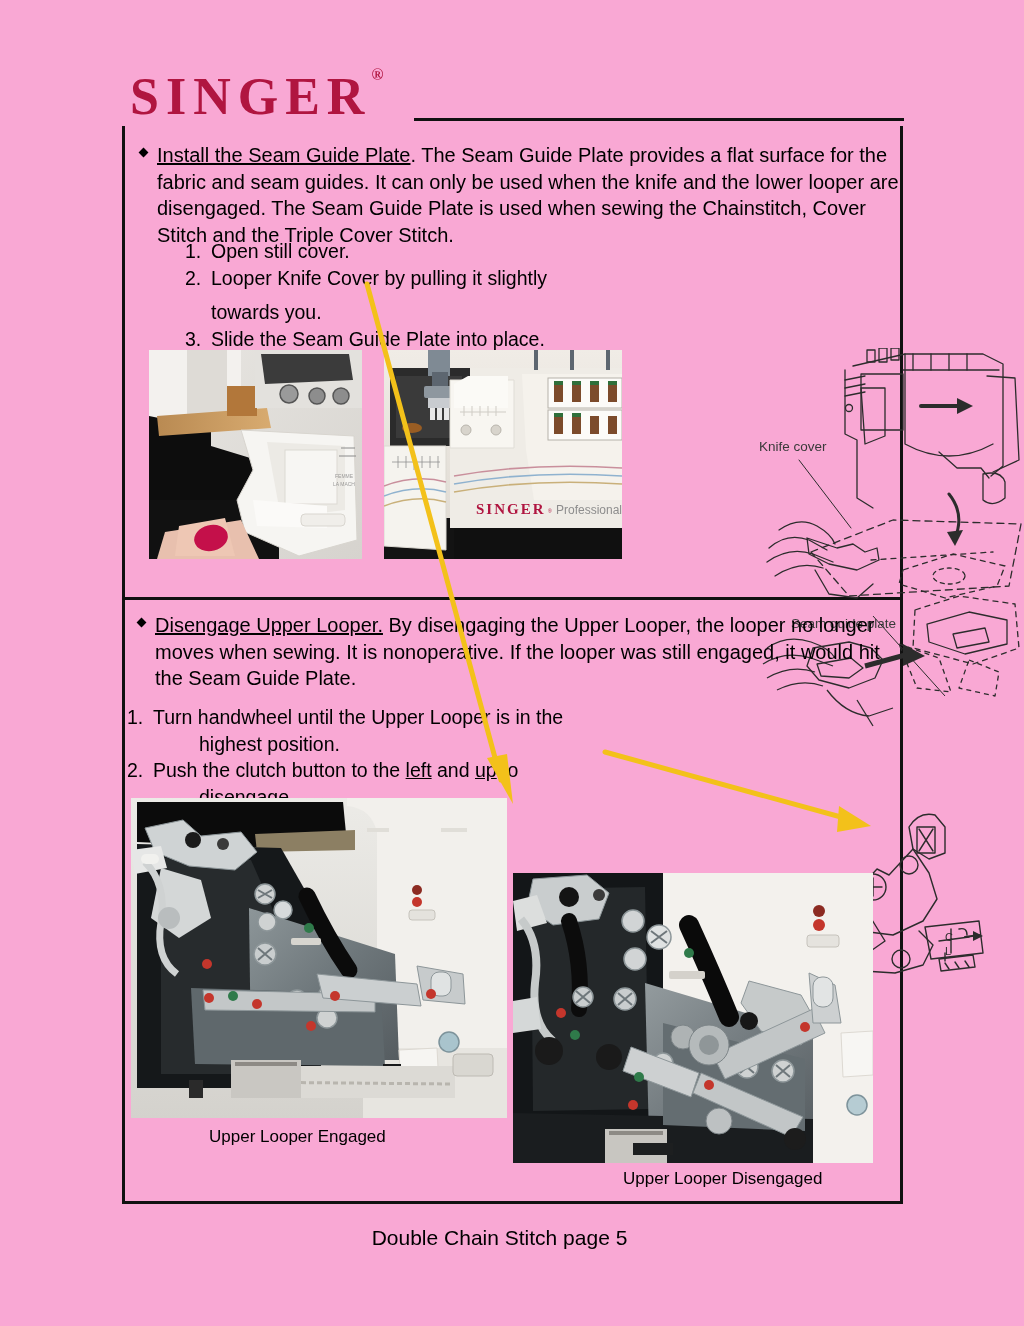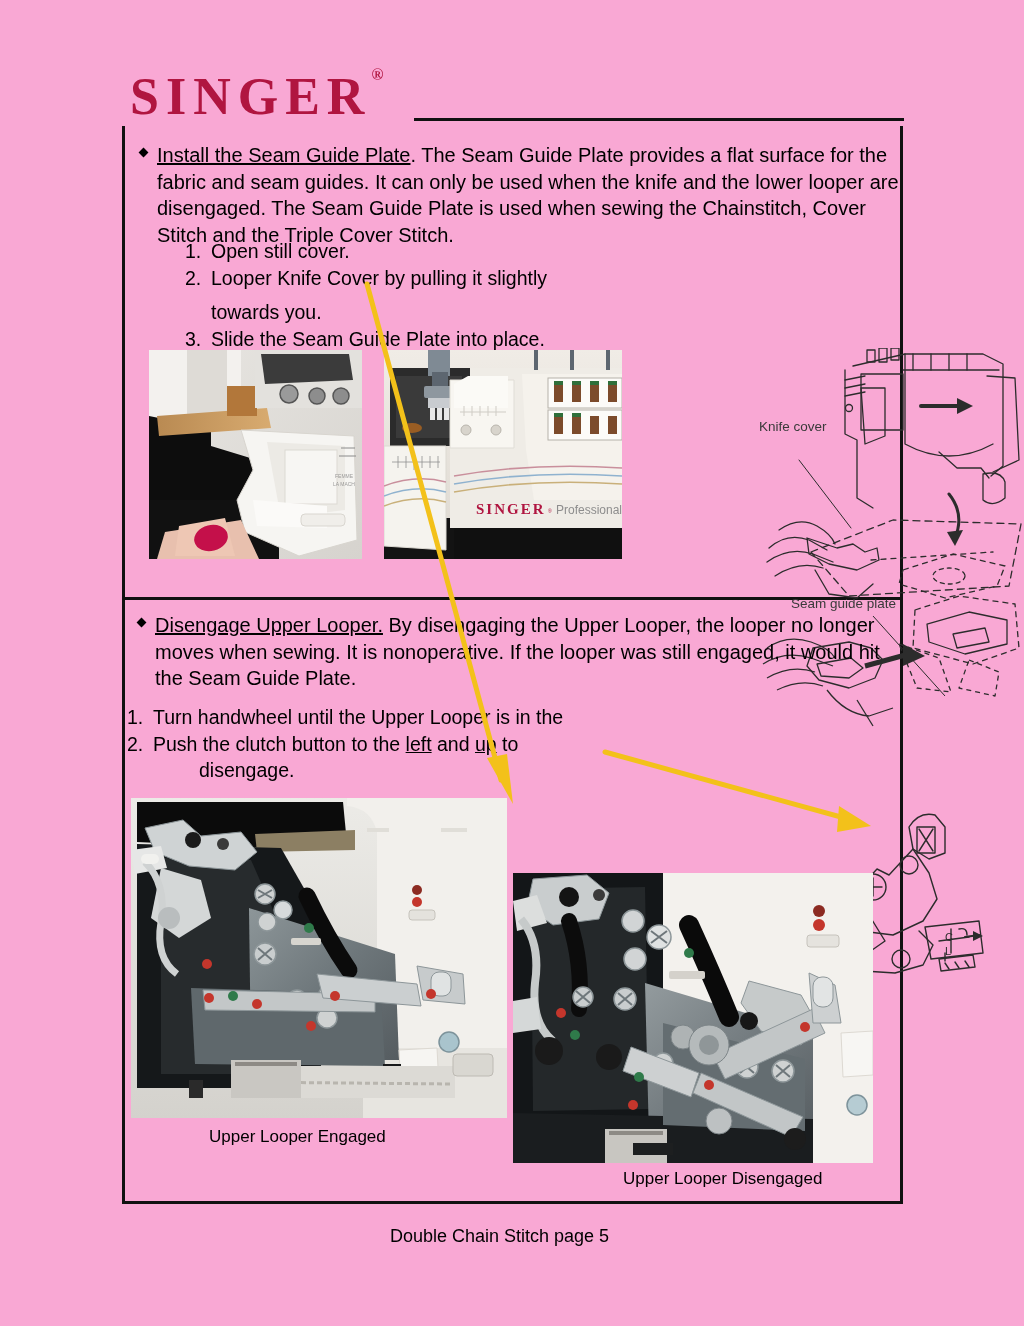--- a/index.html
+++ b/index.html
@@ -192,35 +192,36 @@
   .cap-left { left: 84px; top: 1000px; }
   .cap-right { left: 498px; top: 1042px; }
 
   
   .footer {
     position: absolute;
     left: 0;
     top: 1226px;
     width: 999px;
     text-align: center;
-    font-size: 18px;
+    font-size: 21px;
   }
 
   
   .diagram {
     position: absolute;
   }
   .diag1 { left: 628px; top: 222px; width: 272px; height: 380px; }
   .diag2 { left: 648px; top: 677px; width: 250px; height: 178px; }
 
   .diag-label {
     position: absolute;
     font-size: 13.5px;
     color: #3a3a3a;
     white-space: nowrap;
+    margin-top: 20px;
   }
 
   
   .arrow-svg {
     position: absolute;
     pointer-events: none;
   }
 </style>
 </head>
 <body>
@@ -455,20 +456,23 @@
 
     <div class="sec2-body">
       <div class="bullet-para">
         <span class="bullet-diamond"></span><span class="u">Disengage Upper Looper.</span><span>  By disengaging the Upper Looper, the looper no longer moves when sewing. It is nonoperative.  If the looper was still engaged, it would hit the Seam Guide Plate.</span>
       </div>
     </div>
 
     <div class="sec2-steps">
       <div class="num-item">
         <span class="num-marker">1.</span><span>Turn handwheel until the Upper Looper is in the</span>
+      </div>
+      <div class="step-indent">
+        <span>highest position.</span>
       </div>
       <div class="num-item">
         <span class="num-marker">2.</span><span>Push the clutch button to the </span><span class="u">left</span><span> and </span><span class="u">up</span><span> to</span>
       </div>
       <div class="step-indent">
         <span>disengage.</span>
       </div>
     </div>
 
     <div class="diagram diag2">

